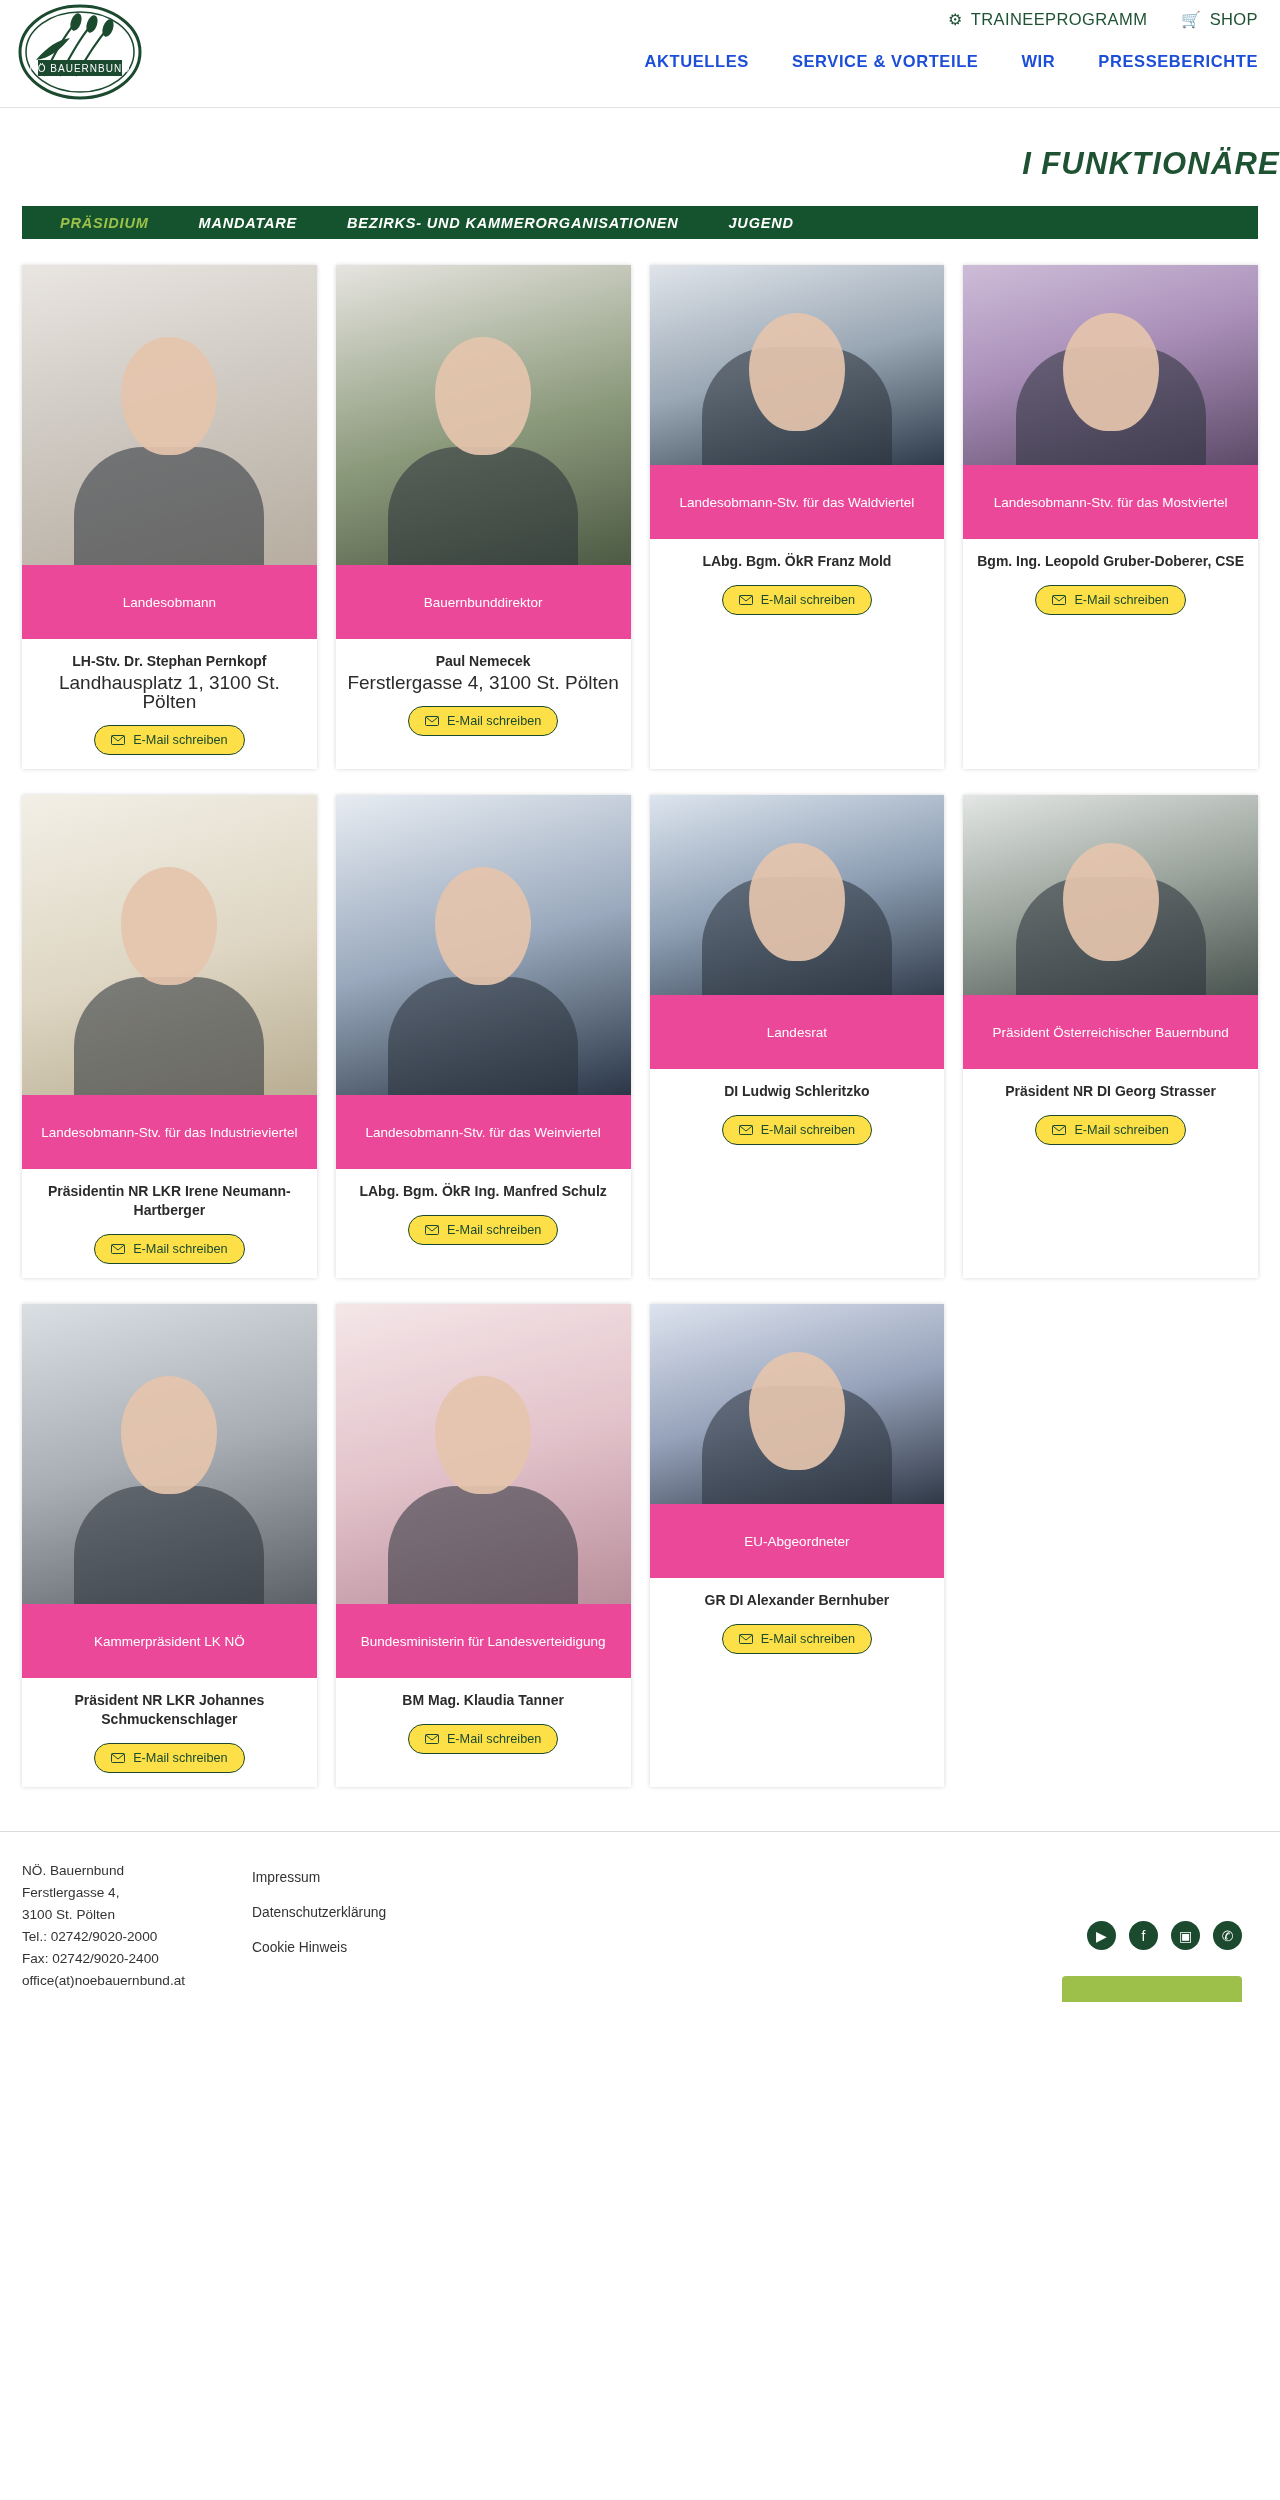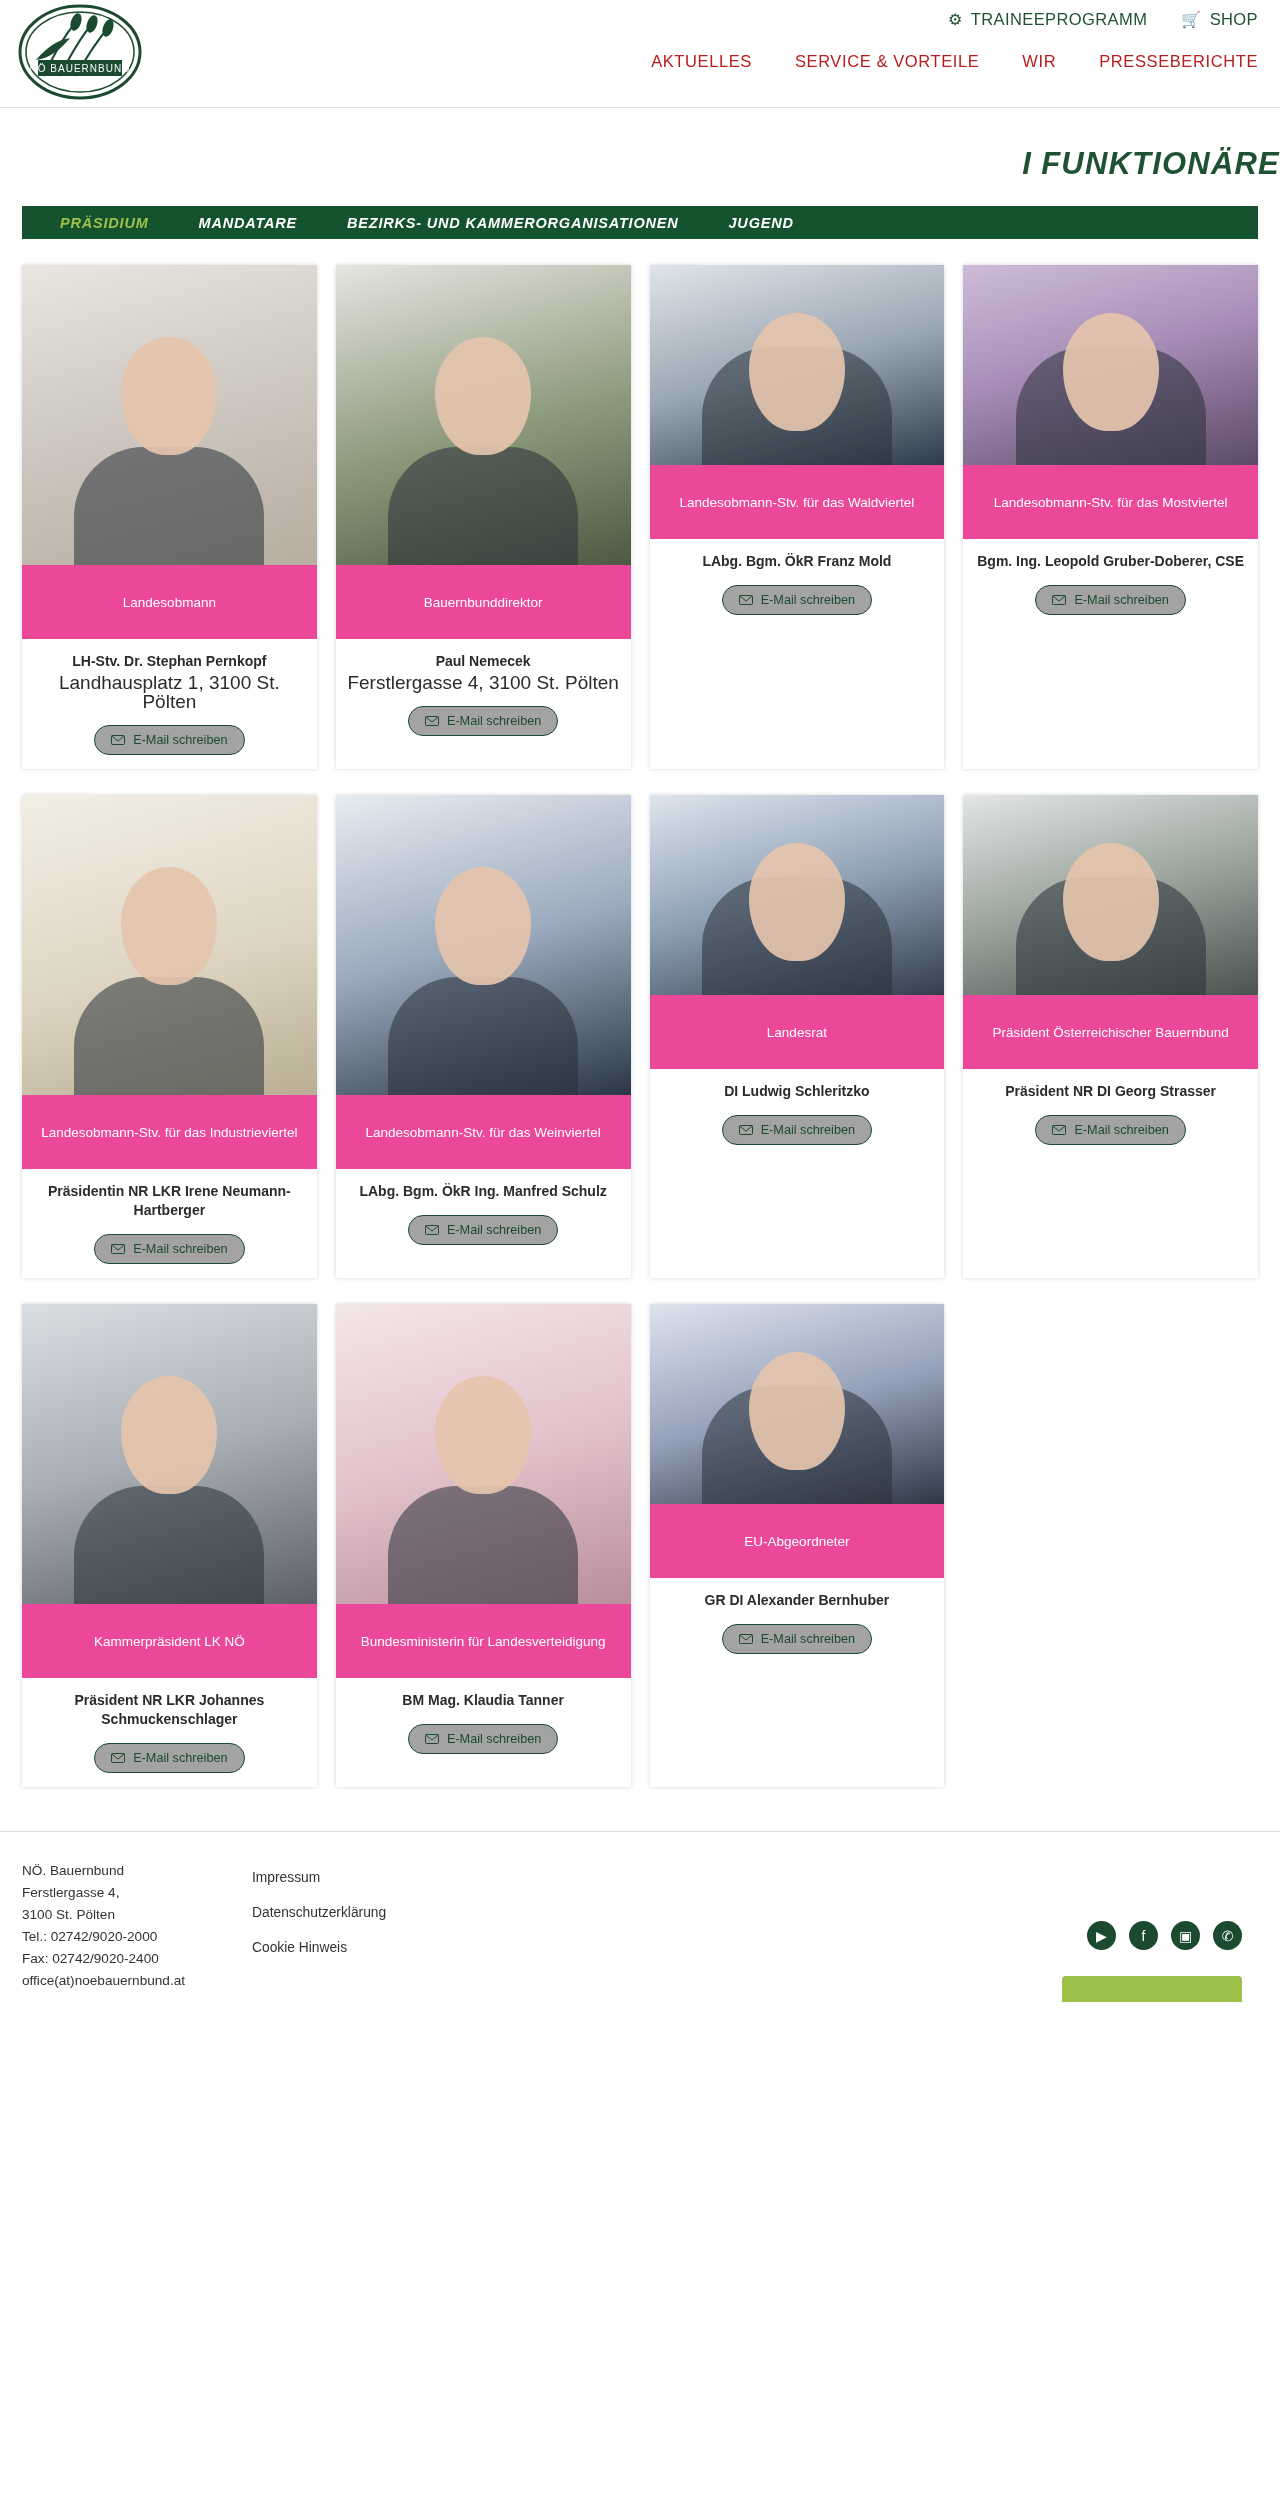--- a/index.html
+++ b/index.html
@@ -40,24 +40,24 @@
   }
   .topbar-item .glyph { font-size: 16px; }
   .mainnav {
     position: absolute;
     right: 22px; top: 52px;
     display: flex;
     gap: 43px;
     align-items: center;
   }
   .mainnav-item {
-    color: #b91c1c;
+    color: #1d4ed8;
     font-size: 16.5px;
     letter-spacing: .6px;
-    font-weight: 400;
+    font-weight: 700;
   }
 
   
   .page-title-wrap {
     margin-top: 38px;
     padding-left: 20px;
     text-align: right;
   }
   .page-title {
     color: #1e5233;
@@ -147,21 +147,21 @@
   .mailbtn {
     border: 1px solid #1b4a2f;
     border-radius: 17px;
     height: 30px;
     padding: 0 16px;
     display: inline-flex;
     align-items: center;
     gap: 8px;
     font-size: 12.7px;
     color: #1b4a2f;
-    background: #a3a3a3;
+    background: #fde047;
     cursor: pointer;
   }
   .mailbtn svg { display:block; }
 
   
   .footer-sep {
     margin-top: 44px;
     border-top: 1px solid #dcdcdc;
   }
   .footer {

